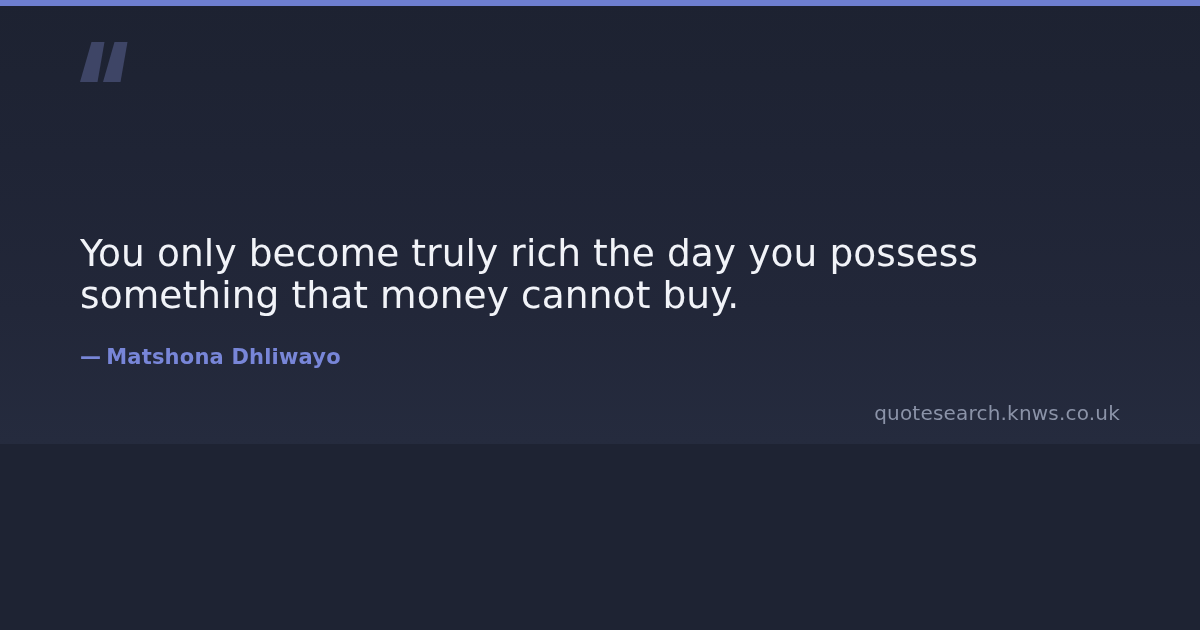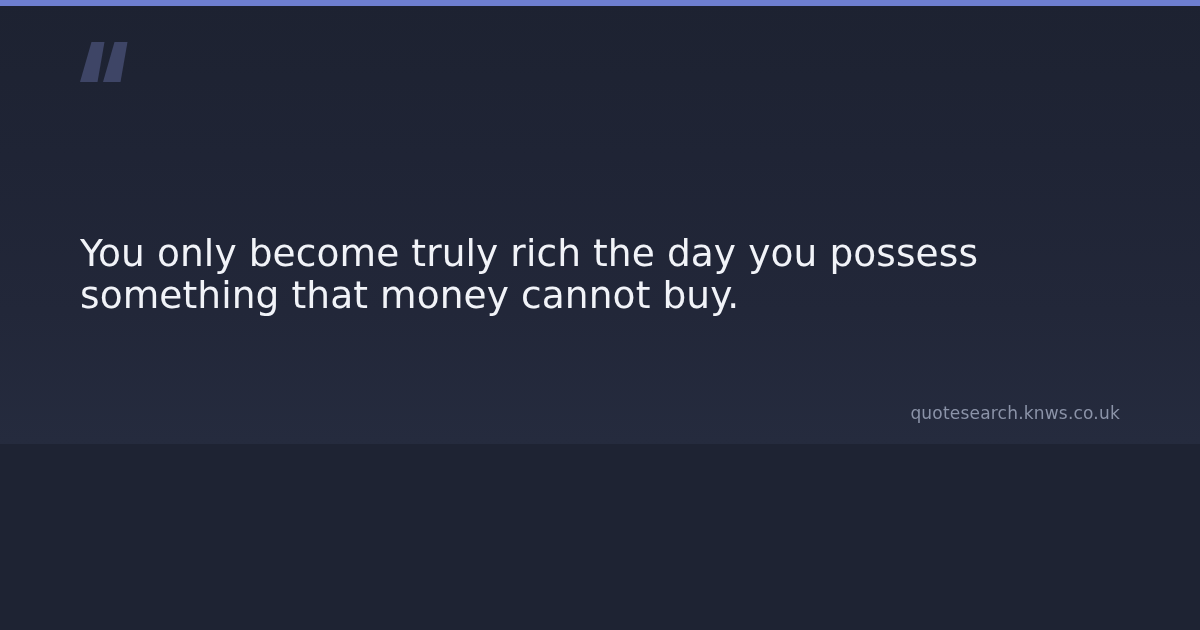--- a/index.html
+++ b/index.html
@@ -79,21 +79,21 @@
     display: inline-block;
     margin-right: 5px;
   }
 
   
   #watermark {
     position: absolute;
     right: 80px;
     bottom: 22px;
     color: #8b93a8;
-    font-size: 17px;
+    font-size: 20px;
     line-height: 18px;
     letter-spacing: 0.2px;
     text-align: right;
   }
 </style>
 </head>
 <body>
 
 <div id="quote-card">
 
@@ -102,17 +102,20 @@
   <div id="quote-mark">
     <svg viewBox="0 0 52 40" xmlns="http://www.w3.org/2000/svg" aria-hidden="true">
       <path d="M11.5 0 H24.5 L17.5 40 H0 Z" fill="#3e4566"></path>
       <path d="M34.5 0 H47.5 L40.5 40 H23 Z" fill="#3e4566"></path>
     </svg>
   </div>
 
   <div id="content">
     <p id="quote-text">You only become truly rich the day you possess something that money cannot buy.</p>
 
+    <p id="attribution">
+      <span class="dash">—</span><span>Matshona Dhliwayo</span>
+    </p>
   </div>
 
   <div id="watermark">quotesearch.knws.co.uk</div>
 
 </div>
 
 </body></html>

